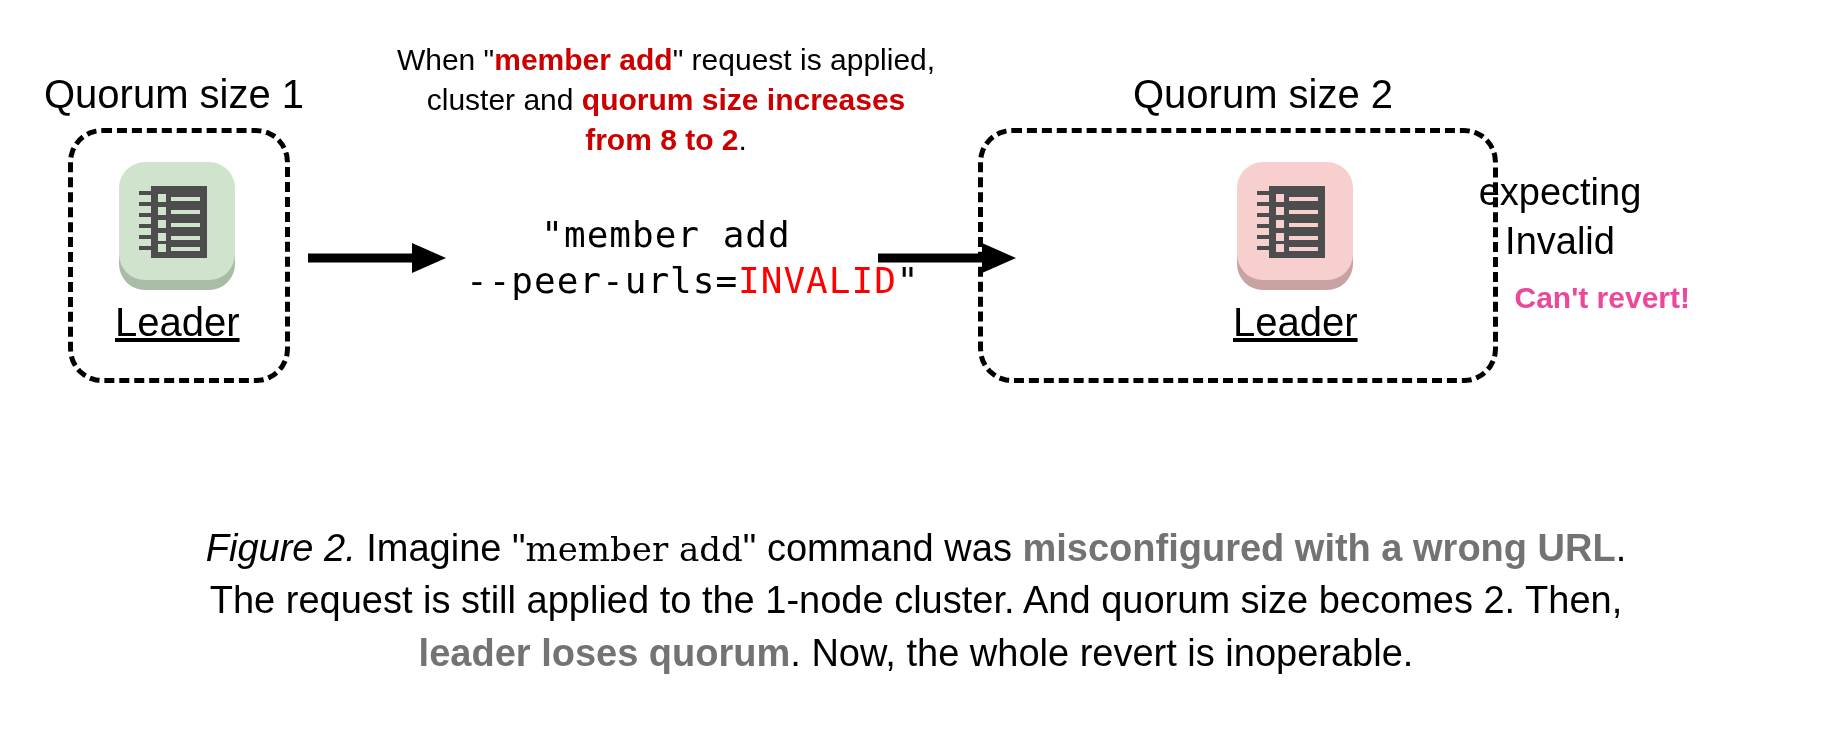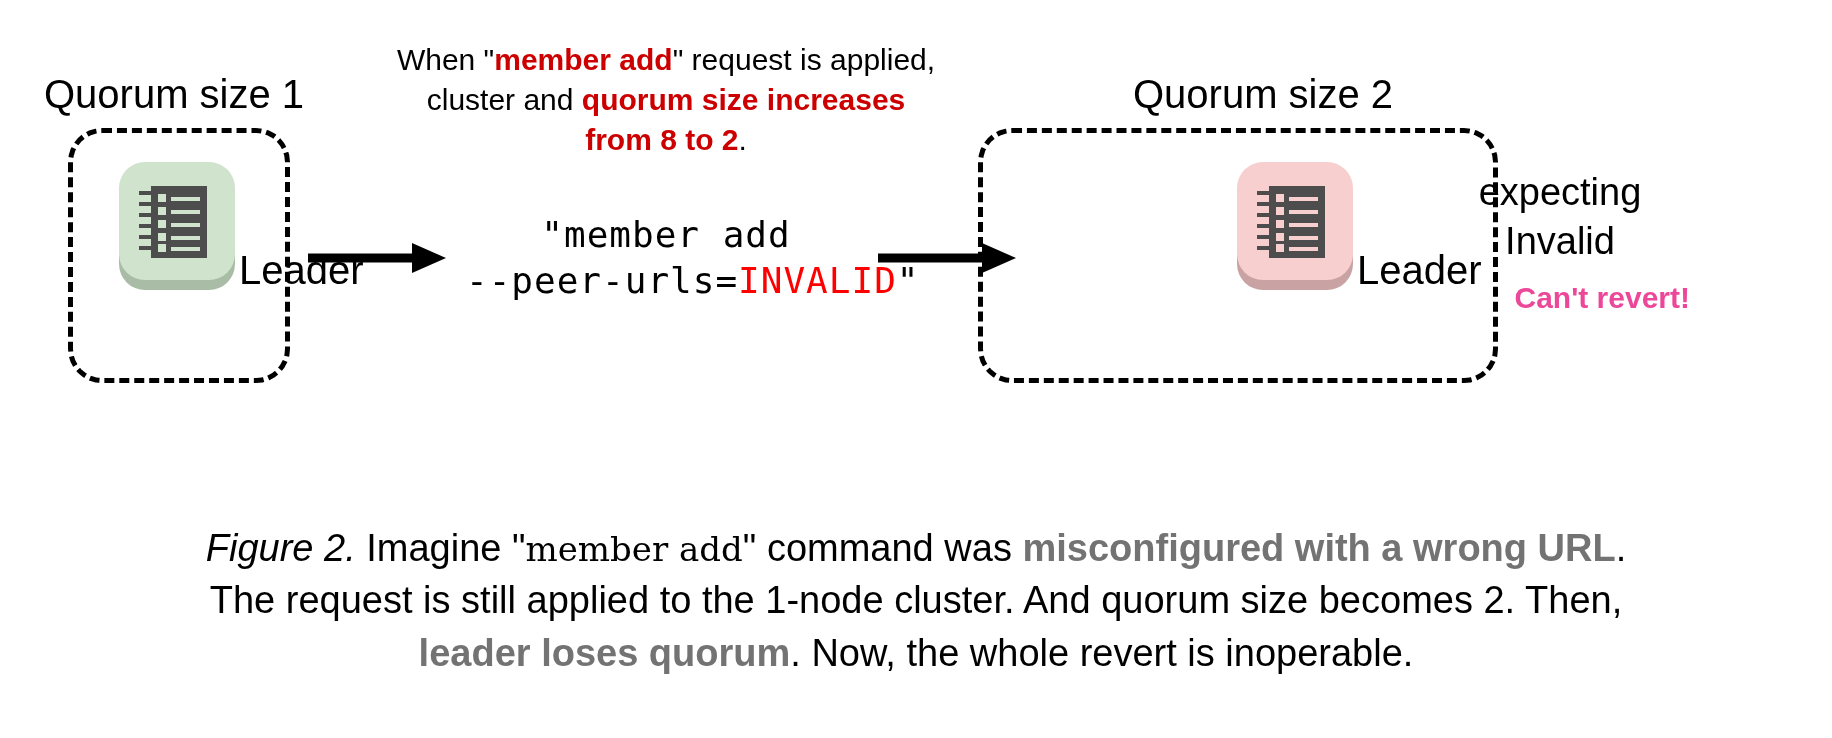--- a/index.html
+++ b/index.html
@@ -36,22 +36,23 @@
     border: 5px dashed #000000;
     border-radius: 34px;
     box-sizing: border-box;
     background: transparent;
   }
 
   
   .node {
     position: absolute;
     display: flex;
-    flex-direction: row;
-    align-items: flex-end;
+    flex-direction: column;
+    align-items: center;
+    text-decoration: underline;
   }
   .node-tile {
     position: relative;
     width: 124px;
     height: 130px;
   }
   .node-shadow {
     position: absolute;
     left: 4px;
     top: 12px;

